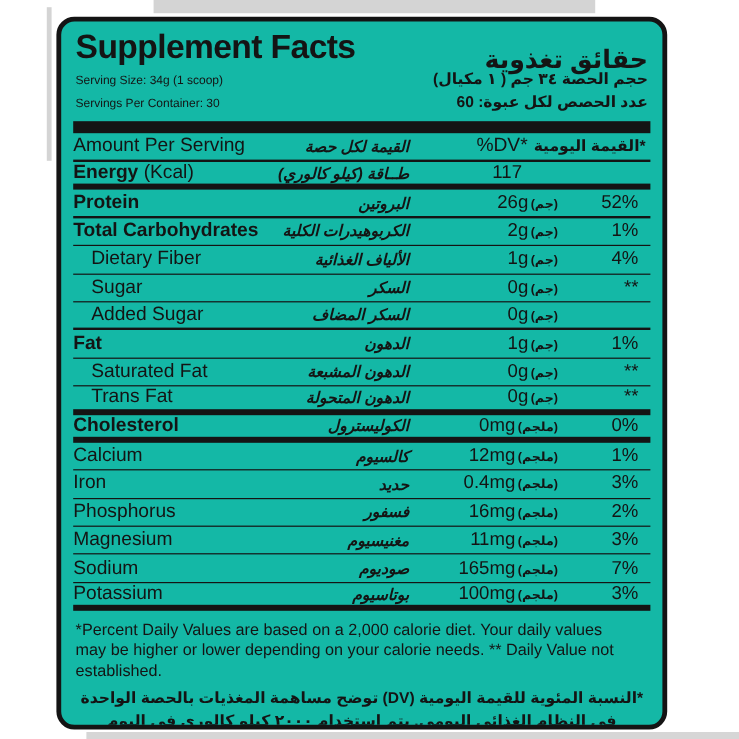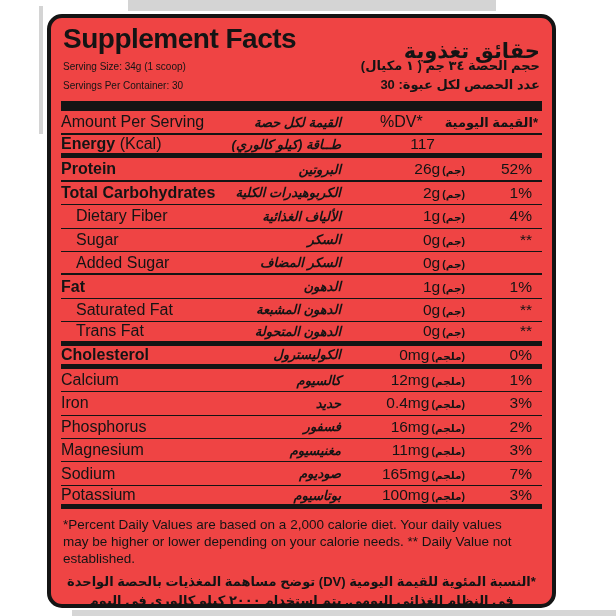--- a/index.html
+++ b/index.html
@@ -8,21 +8,21 @@
     font-family:"Liberation Sans","DejaVu Sans",sans-serif;color:#141414;
     overflow:hidden;
   }
   .artifact{position:absolute;}
   .artifact.top{left:128px;top:0;width:368px;height:11px;background:#c9c9c9;opacity:.8;}
   .artifact.bottom{left:72px;top:610px;width:544px;height:6px;background:#cfcfcf;opacity:.85;}
   .artifact.left{left:39px;top:6px;width:4px;height:128px;background:#b8b8b8;opacity:.6;}
 
   .label{
     position:absolute;left:47px;top:14px;width:509px;height:594px;
-    background:#ef4444;border:4px solid #141414;border-radius:15px;
+    background:#14b8a6;border:4px solid #141414;border-radius:15px;
     box-sizing:border-box;overflow:hidden;padding:0 10px;
   }
 
   
   .hdr{padding:4px 2px 0 2px;}
   .title-row{display:flex;justify-content:space-between;align-items:flex-start;height:36px;}
   .title-en{font-size:28px;font-weight:bold;letter-spacing:-0.5px;line-height:34px;}
   .title-ar{font-size:21px;font-weight:bold;direction:rtl;line-height:32px;margin-top:13px;}
   .serv-row{display:flex;justify-content:space-between;align-items:baseline;height:19px;}
   .serv-en{font-size:10px;}
@@ -42,21 +42,21 @@
   .trow.head{grid-template-columns:168px 112px 197px;height:24px;}
   .c-en{font-size:16px;white-space:nowrap;}
   .trow.group .c-en{font-weight:bold;}
   .trow.sub .c-en{padding-left:15px;}
   .c-en .suffix{font-weight:normal;}
   .c-ar{text-align:right;direction:rtl;font-size:13px;font-weight:bold;white-space:nowrap;font-style:italic;}
   .c-amt{text-align:right;font-size:15.5px;white-space:nowrap;}
   .c-amt .unit{font-size:10.5px;font-weight:bold;direction:rtl;display:inline-block;margin-left:2px;}
   .c-amt.no-unit{padding-right:30px;}
   .c-dv{text-align:right;font-size:15.5px;padding-right:6px;white-space:nowrap;padding-left:17px;}
-  .c-dvhead{display:flex;justify-content:flex-end;align-items:baseline;gap:22px;}
+  .c-dvhead{display:flex;justify-content:flex-end;align-items:baseline;gap:5px;}
   .dv-en{font-size:16px;}
   .dv-ar{font-size:13px;font-weight:bold;direction:rtl;}
 
   
   .foot-en{margin:7px 28px 0 2px;font-size:13.5px;line-height:1.26;}
   .foot-ar{margin:6px 4px 0 4px;font-size:13px;font-weight:bold;direction:rtl;text-align:center;line-height:1.42;}
 </style>
 </head>
 <body>
 
@@ -70,21 +70,21 @@
     <div class="title-row">
       <span class="title-en">Supplement Facts</span>
       <span class="title-ar">حقائق تغذوية</span>
     </div>
     <div class="serv-row">
       <span class="serv-en">Serving Size: 34g (1 scoop)</span>
       <span class="serv-ar">حجم الحصة ٣٤ جم ( ١ مكيال)</span>
     </div>
     <div class="serv-row">
       <span class="serv-en">Servings Per Container: 30</span>
-      <span class="serv-ar">عدد الحصص لكل عبوة: 30</span>
+      <span class="serv-ar">عدد الحصص لكل عبوة: 60</span>
     </div>
   </div>
 
   <div class="bar"></div>
 
   <div class="tbl">
     <div class="trow head rule-med">
       <span class="c-en">Amount Per Serving</span>
       <span class="c-ar">القيمة لكل حصة</span>
       <span class="c-dvhead">

